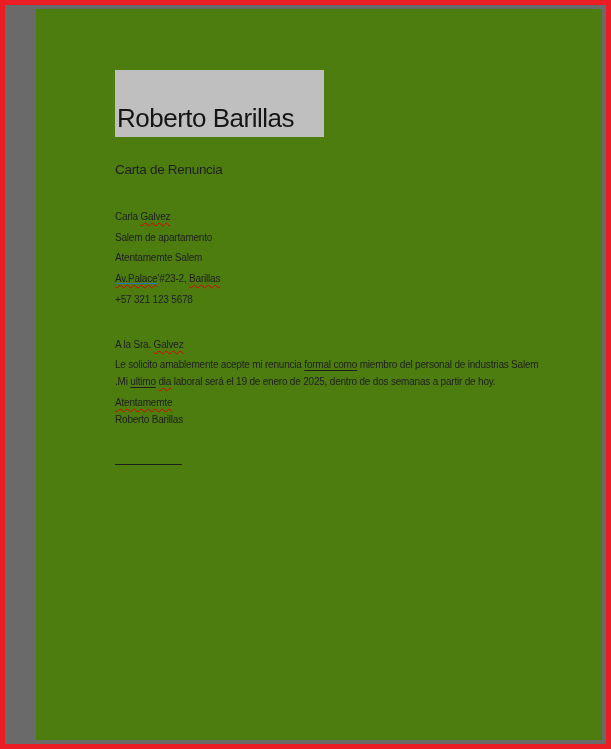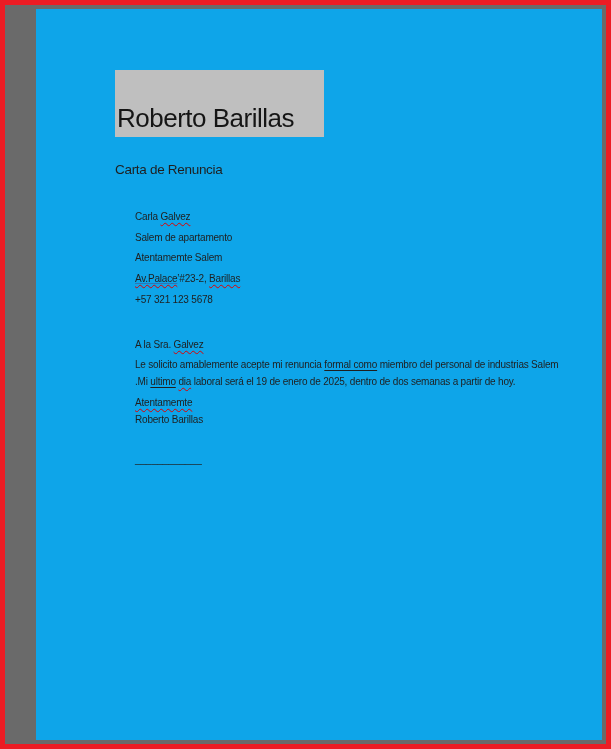--- a/index.html
+++ b/index.html
@@ -9,21 +9,21 @@
     border: 5px solid #ec1c24;
     background: #6a6a6a;
     position: relative;
     font-family: "Liberation Sans", sans-serif;
     color: #1f1f1f;
     overflow: hidden;
   }
   .page {
     position: absolute;
     left: 31px; top: 4px; right: 4px; bottom: 4px;
-    background: #0ea5e9;
+    background: #4d7c0f;
   }
   .content { padding: 61px 28px 0 79px; }
 
   .title-box {
     width: 209px; height: 67px;
     background: #bfbfbf;
     display: flex; align-items: flex-end;
     box-sizing: border-box;
     padding: 0 0 6px 2px;
   }
@@ -31,33 +31,33 @@
     font-size: 26px; line-height: 1;
     letter-spacing: -0.5px;
     color: #151515;
   }
   .subtitle {
     margin-top: 24px;
     font-size: 13.5px; letter-spacing: -0.3px;
     line-height: 18px;
   }
 
-  .small-text { font-size: 10px; letter-spacing: -0.2px; margin-left: 20px; }
+  .small-text { font-size: 10px; letter-spacing: -0.2px; }
 
   .recipient { margin-top: 28px; }
   .recipient .line { line-height: 20.7px; white-space: nowrap; }
 
   .salutation { margin-top: 26px; line-height: 15px; white-space: nowrap; }
 
   .body-text { margin-top: 4px; }
   .body-text .line { line-height: 17px; white-space: nowrap; }
 
   .closing { margin-top: 5px; line-height: 15px; white-space: nowrap; }
   .sig-name { margin-top: 2px; line-height: 15px; white-space: nowrap; }
-  .sig-line { margin-top: 25px; line-height: 15px; letter-spacing: 0; }
+  .sig-line { margin-top: 25px; line-height: 15px; letter-spacing: 0; text-decoration: underline; }
 
   .mark-spell {
     text-decoration-line: underline;
     text-decoration-style: wavy;
     text-decoration-color: #e00000;
     text-decoration-thickness: 1px;
     text-underline-offset: 2px;
   }
   .mark-grammar {
     text-decoration-line: underline;

